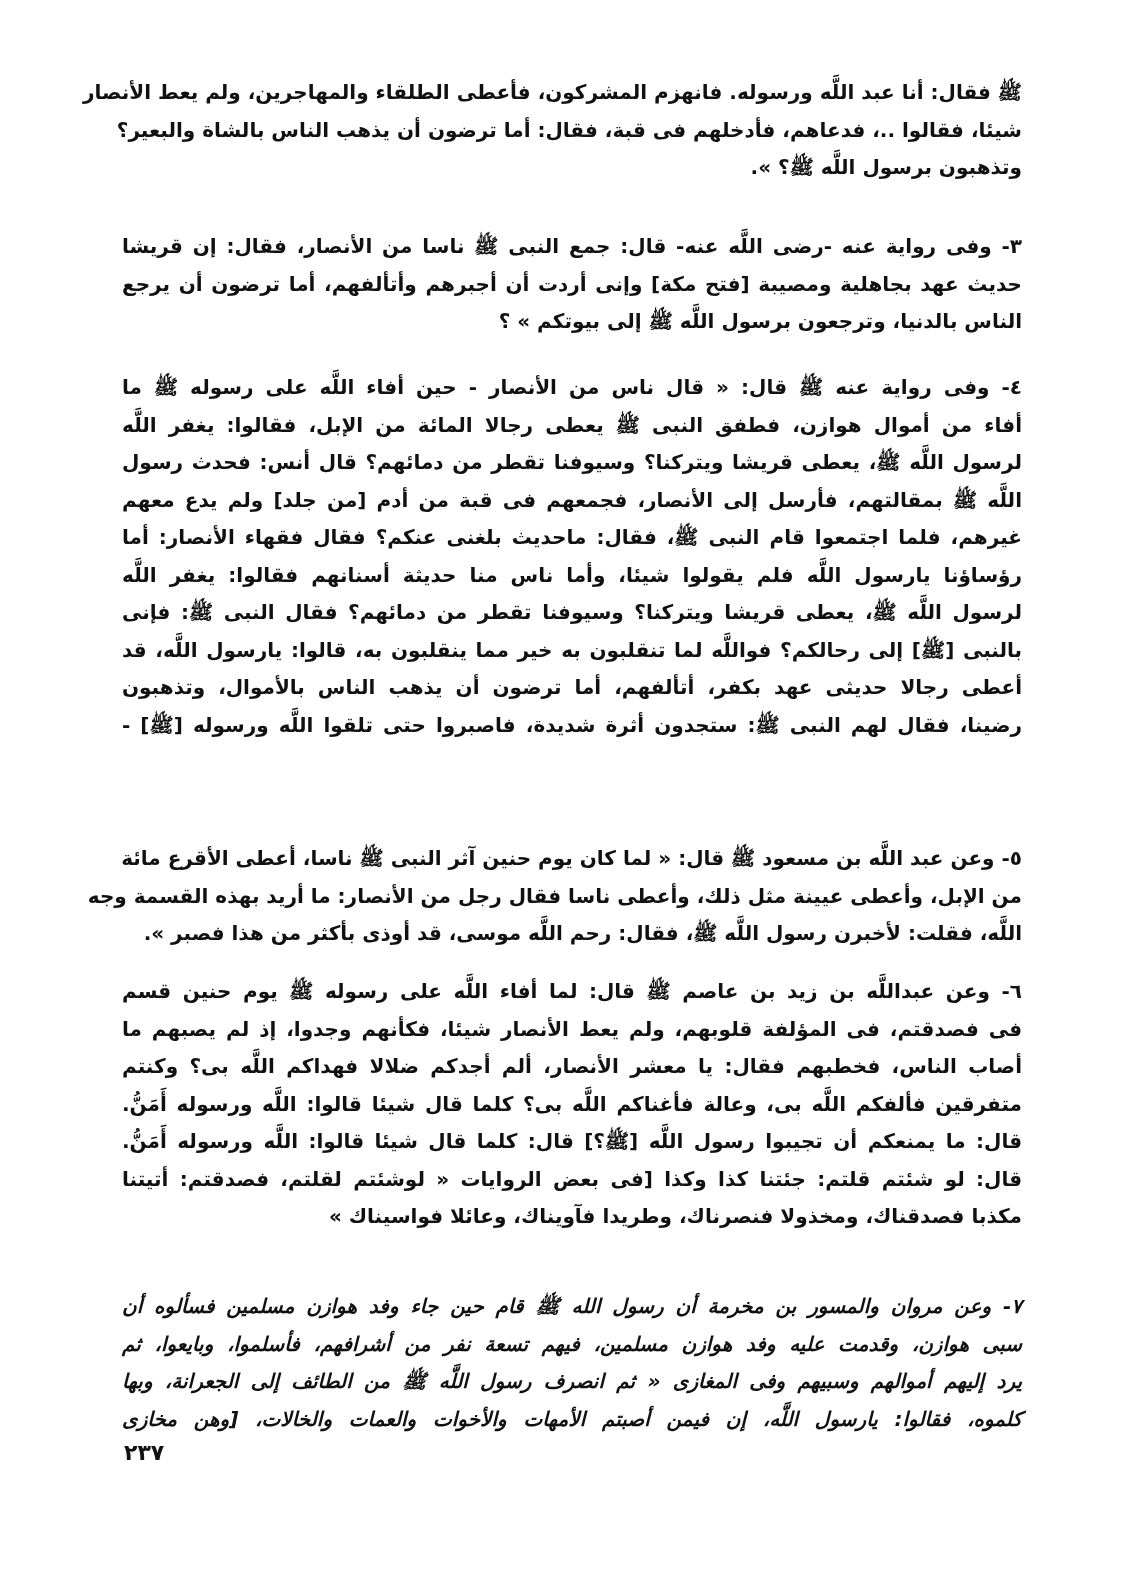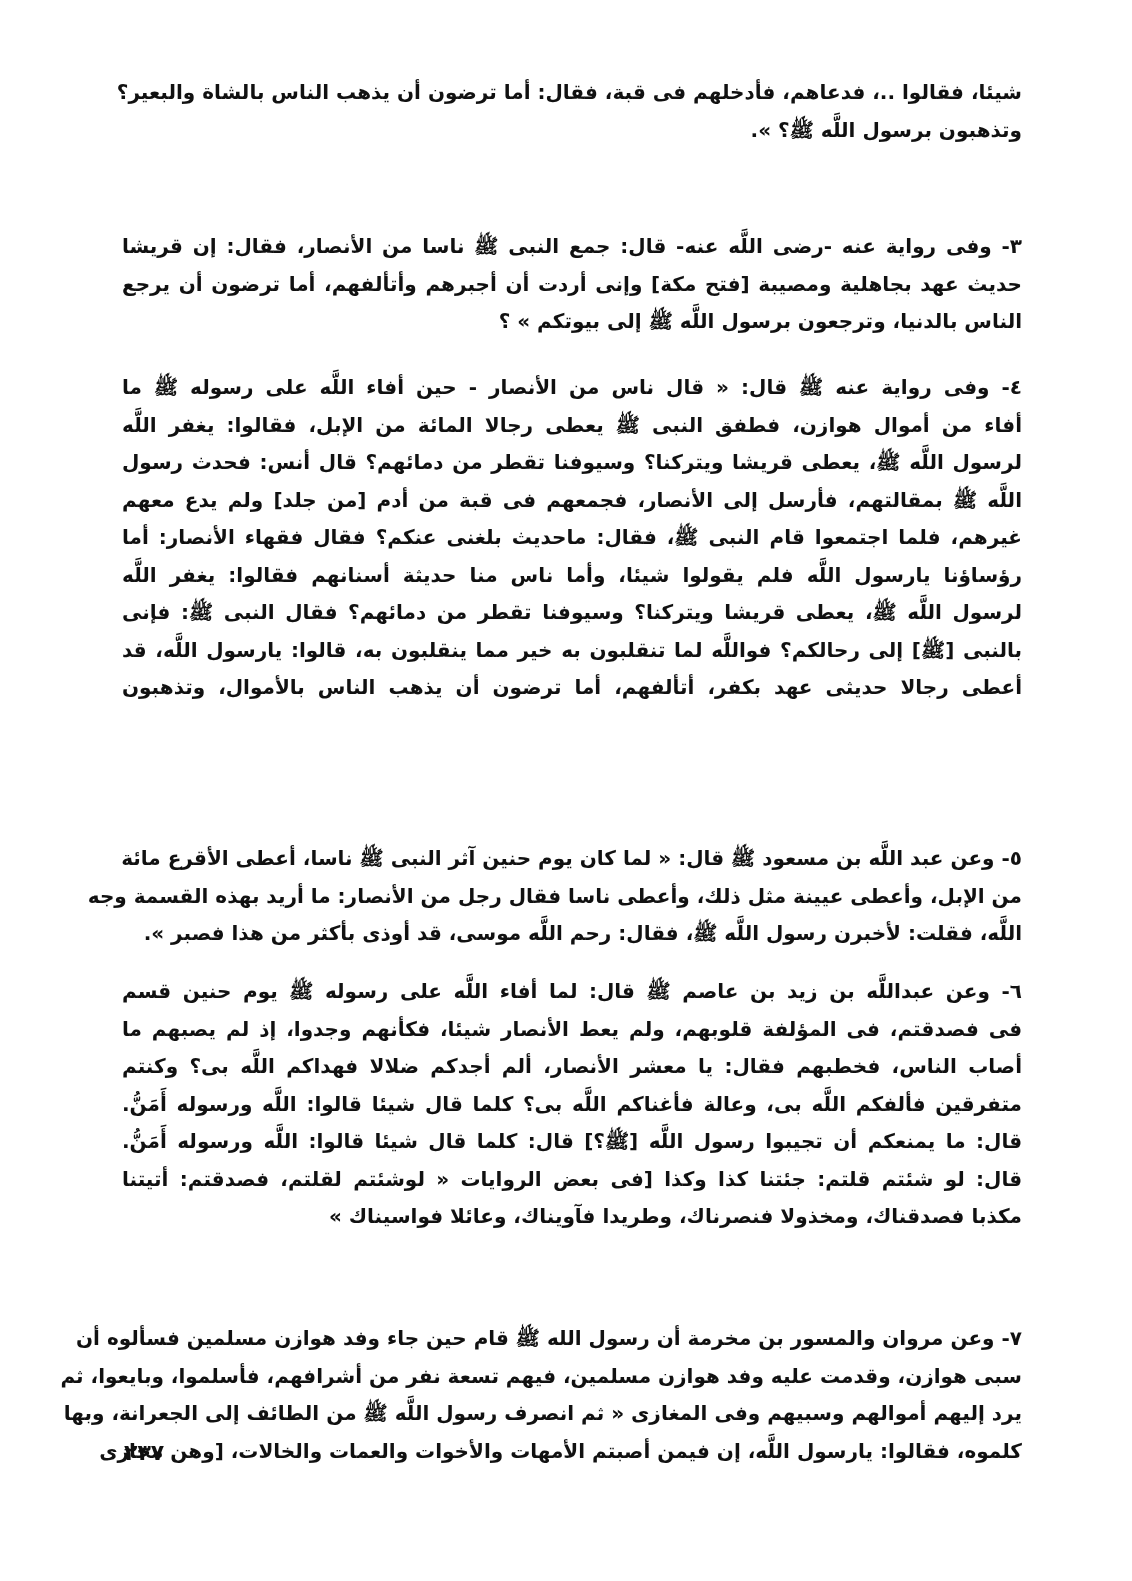--- a/index.html
+++ b/index.html
@@ -16,28 +16,29 @@
     .page-number {
       position: absolute; left: 124px; top: 1440px;
       font-size: 22px; font-weight: bold; direction: rtl;
       font-family: "DejaVu Sans", sans-serif; color: #111111; text-align: center;
     }
     .p1 { position: absolute; top: 74px; }
     .p3 { position: absolute; top: 228px; }
     .p4 { position: absolute; top: 369px; }
     .p5 { position: absolute; top: 840px; }
     .p6 { position: absolute; top: 973px; }
-    .p7 { position: absolute; top: 1320px; }
+    .p7 { position: absolute; top: 1288px; font-style: italic; }
     .block { position: absolute; left: 122px; width: 900px; direction: rtl; }
   </style>
 </head>
 <body>
 
 <div class="block p1">
   <p class="para">
+    <span class="line">ﷺ فقال: أنا عبد اللَّه ورسوله. فانهزم المشركون، فأعطى الطلقاء والمهاجرين، ولم يعط الأنصار</span>
     <span class="line">شيئا، فقالوا ..، فدعاهم، فأدخلهم فى قبة، فقال: أما ترضون أن يذهب الناس بالشاة والبعير؟</span>
     <span class="line last">وتذهبون برسول اللَّه ﷺ؟ ».</span>
   </p>
 </div>
 
 <div class="block p3">
   <p class="para">
     <span class="line">٣- وفى رواية عنه -رضى اللَّه عنه- قال: جمع النبى ﷺ ناسا من الأنصار، فقال: إن قريشا</span>
     <span class="line">حديث عهد بجاهلية ومصيبة [فتح مكة] وإنى أردت أن أجبرهم وأتألفهم، أما ترضون أن يرجع</span>
     <span class="line last">الناس بالدنيا، وترجعون برسول اللَّه ﷺ إلى بيوتكم » ؟</span>
@@ -48,20 +49,21 @@
   <p class="para">
     <span class="line">٤- وفى رواية عنه ﷺ قال: « قال ناس من الأنصار - حين أفاء اللَّه على رسوله ﷺ ما</span>
     <span class="line">أفاء من أموال هوازن، فطفق النبى ﷺ يعطى رجالا المائة من الإبل، فقالوا: يغفر اللَّه</span>
     <span class="line">لرسول اللَّه ﷺ، يعطى قريشا ويتركنا؟ وسيوفنا تقطر من دمائهم؟ قال أنس: فحدث رسول</span>
     <span class="line">اللَّه ﷺ بمقالتهم، فأرسل إلى الأنصار، فجمعهم فى قبة من أدم [من جلد] ولم يدع معهم</span>
     <span class="line">غيرهم، فلما اجتمعوا قام النبى ﷺ، فقال: ماحديث بلغنى عنكم؟ فقال فقهاء الأنصار: أما</span>
     <span class="line">رؤساؤنا يارسول اللَّه فلم يقولوا شيئا، وأما ناس منا حديثة أسنانهم فقالوا: يغفر اللَّه</span>
     <span class="line">لرسول اللَّه ﷺ، يعطى قريشا ويتركنا؟ وسيوفنا تقطر من دمائهم؟ فقال النبى ﷺ: فإنى</span>
     <span class="line">بالنبى [ﷺ] إلى رحالكم؟ فواللَّه لما تنقلبون به خير مما ينقلبون به، قالوا: يارسول اللَّه، قد</span>
     <span class="line">أعطى رجالا حديثى عهد بكفر، أتألفهم، أما ترضون أن يذهب الناس بالأموال، وتذهبون</span>
+    <span class="line">رضينا، فقال لهم النبى ﷺ: ستجدون أثرة شديدة، فاصبروا حتى تلقوا اللَّه ورسوله [ﷺ] -</span>
   </p>
 </div>
 
 <div class="block p5">
   <p class="para">
     <span class="line">٥- وعن عبد اللَّه بن مسعود ﷺ قال: « لما كان يوم حنين آثر النبى ﷺ ناسا، أعطى الأقرع مائة</span>
     <span class="line">من الإبل، وأعطى عيينة مثل ذلك، وأعطى ناسا فقال رجل من الأنصار: ما أريد بهذه القسمة وجه</span>
     <span class="line last">اللَّه، فقلت: لأخبرن رسول اللَّه ﷺ، فقال: رحم اللَّه موسى، قد أوذى بأكثر من هذا فصبر ».</span>
   </p>
 </div>

